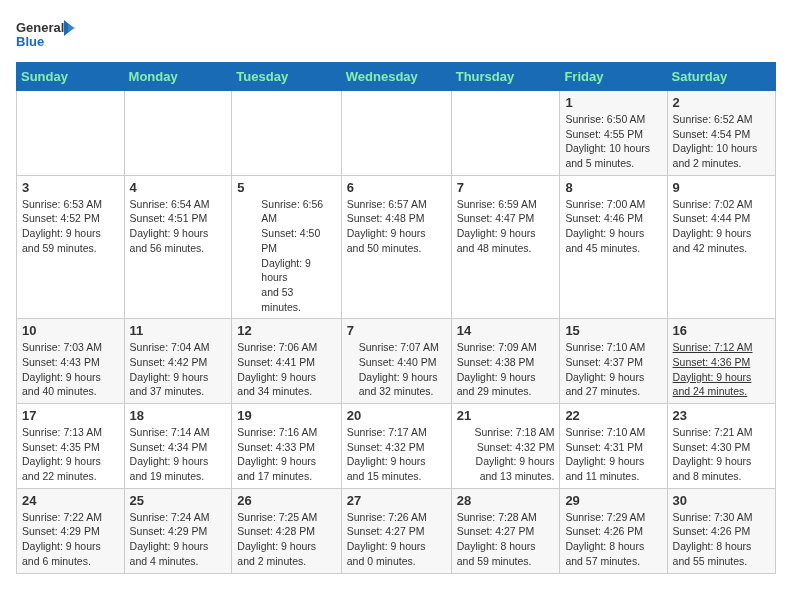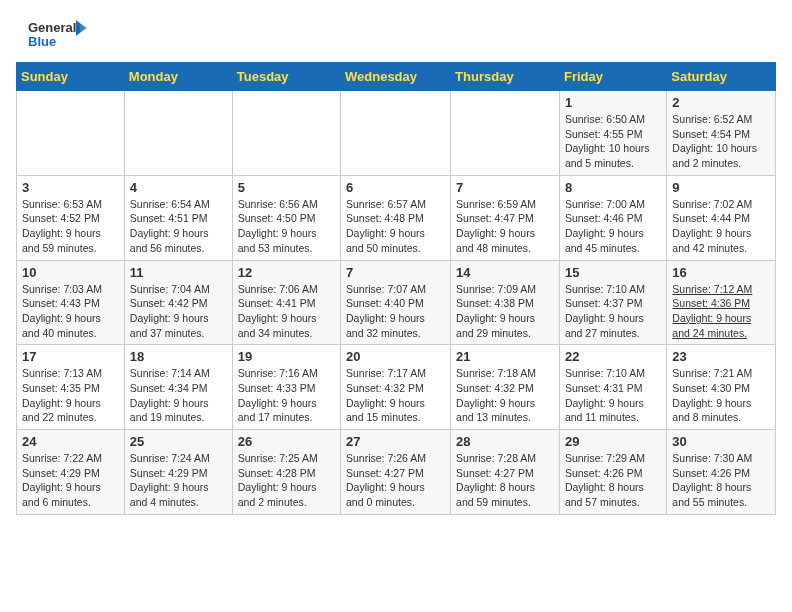--- a/index.html
+++ b/index.html
@@ -8,21 +8,20 @@
       background: #fff;
       width: 792px;
       min-height: 612px;
       padding: 16px;
     }
     .header-area {
       display: flex;
       align-items: flex-end;
       justify-content: space-between;
       margin-bottom: 8px;
-      margin-left: 12px;
     }
     .logo {
       display: flex;
       align-items: center;
       gap: 4px;
     }
     .title-area {
       text-align: right;
     }
     .month-title {
@@ -34,21 +33,21 @@
       font-size: 16px;
       color: #333;
     }
     .calendar-table {
       width: 100%;
       border-collapse: collapse;
       border: 1px solid #ccc;
     }
     .calendar-table th {
       background: #1a6bb5;
-      color: #fde047;
+      color: #86efac;
       font-size: 13px;
       font-weight: bold;
       padding: 6px 4px;
       text-align: left;
       border: 1px solid #1a6bb5;
     }
     .calendar-table td {
       vertical-align: top;
       border: 1px solid #ccc;
       padding: 4px 5px;
@@ -140,21 +139,21 @@
         </td>
         <td>
           <span class="day-number">4</span>
           <div class="day-info" style="white-space: pre-line;">Sunrise: 6:54 AM
 Sunset: 4:51 PM
 Daylight: 9 hours
 and 56 minutes.</div>
         </td>
         <td>
           <span class="day-number">5</span>
-          <div class="day-info" style="white-space: pre-line;">Sunrise: 6:56 AM
+          <div class="day-info" style="white-space: pre-line; margin-left: 24px;">Sunrise: 6:56 AM
 Sunset: 4:50 PM
 Daylight: 9 hours
 and 53 minutes.</div>
         </td>
         <td>
           <span class="day-number">6</span>
           <div class="day-info" style="white-space: pre-line;">Sunrise: 6:57 AM
 Sunset: 4:48 PM
 Daylight: 9 hours
 and 50 minutes.</div>
@@ -198,21 +197,21 @@
         </td>
         <td>
           <span class="day-number">12</span>
           <div class="day-info" style="white-space: pre-line;">Sunrise: 7:06 AM
 Sunset: 4:41 PM
 Daylight: 9 hours
 and 34 minutes.</div>
         </td>
         <td>
           <span class="day-number">7</span>
-          <div class="day-info" style="white-space: pre-line;">Sunrise: 7:07 AM
+          <div class="day-info" style="white-space: pre-line; margin-left: 12px;">Sunrise: 7:07 AM
 Sunset: 4:40 PM
 Daylight: 9 hours
 and 32 minutes.</div>
         </td>
         <td>
           <span class="day-number">14</span>
           <div class="day-info" style="white-space: pre-line;">Sunrise: 7:09 AM
 Sunset: 4:38 PM
 Daylight: 9 hours
 and 29 minutes.</div>
@@ -256,21 +255,21 @@
         </td>
         <td>
           <span class="day-number">20</span>
           <div class="day-info" style="white-space: pre-line;">Sunrise: 7:17 AM
 Sunset: 4:32 PM
 Daylight: 9 hours
 and 15 minutes.</div>
         </td>
         <td>
           <span class="day-number">21</span>
-          <div class="day-info" style="white-space: pre-line;">Sunrise: 7:18 AM
+          <div class="day-info" style="white-space: pre-line; text-align: right;">Sunrise: 7:18 AM
 Sunset: 4:32 PM
 Daylight: 9 hours
 and 13 minutes.</div>
         </td>
         <td>
           <span class="day-number">22</span>
           <div class="day-info" style="white-space: pre-line;">Sunrise: 7:10 AM
 Sunset: 4:31 PM
 Daylight: 9 hours
 and 11 minutes.</div>

